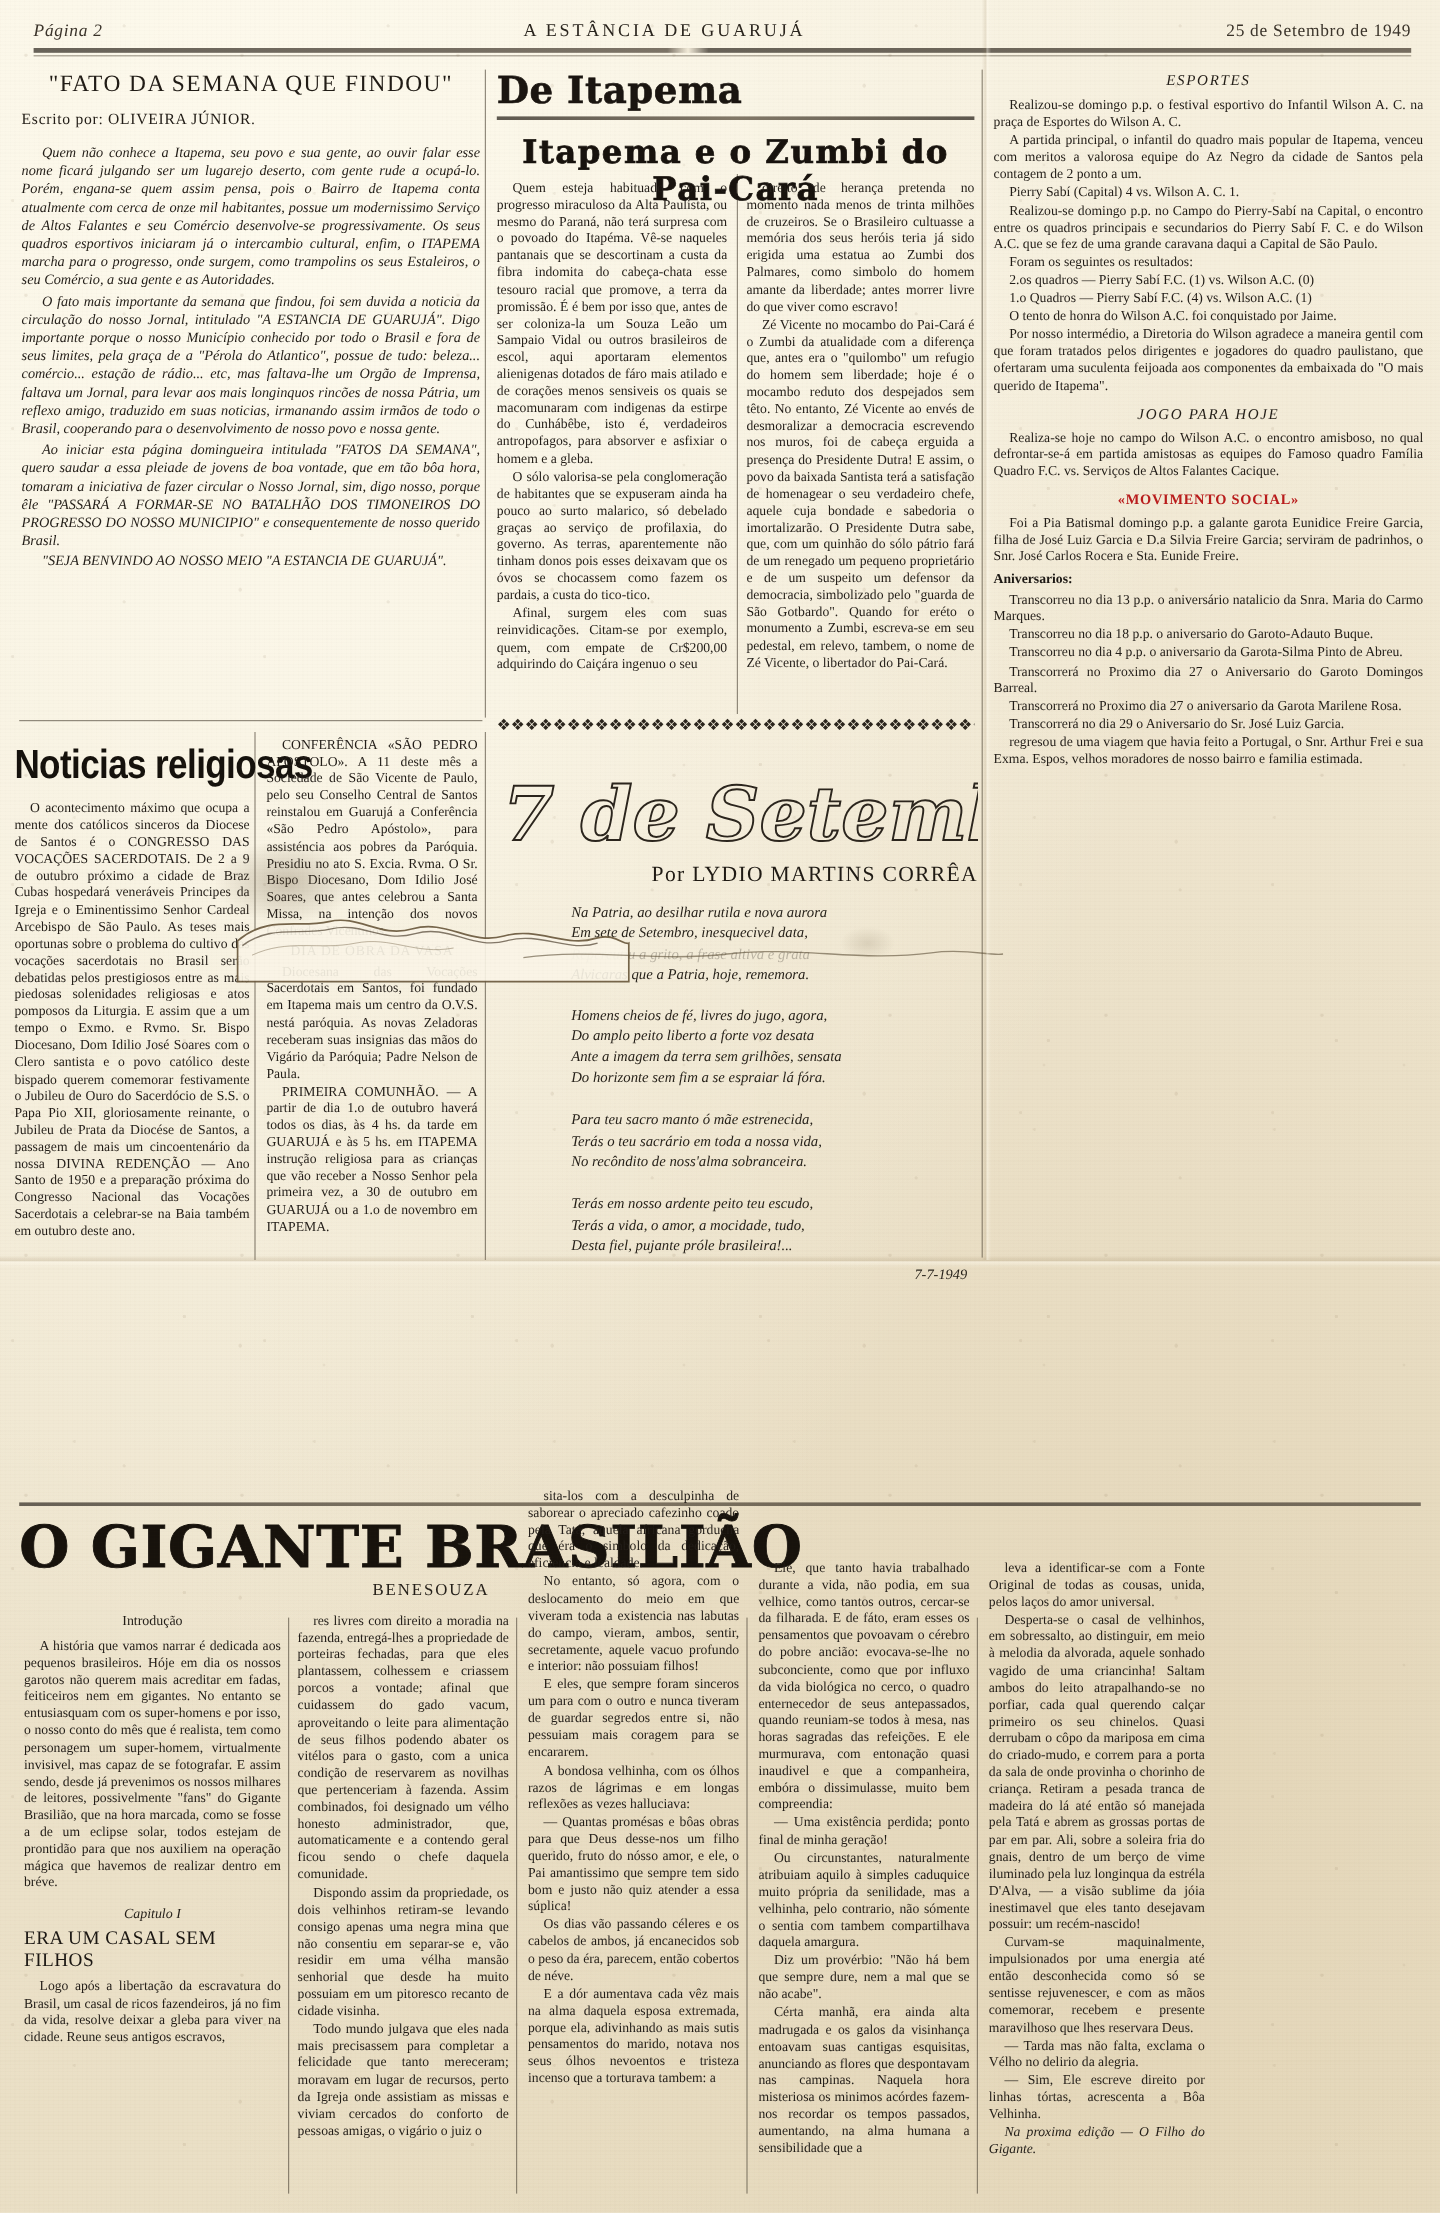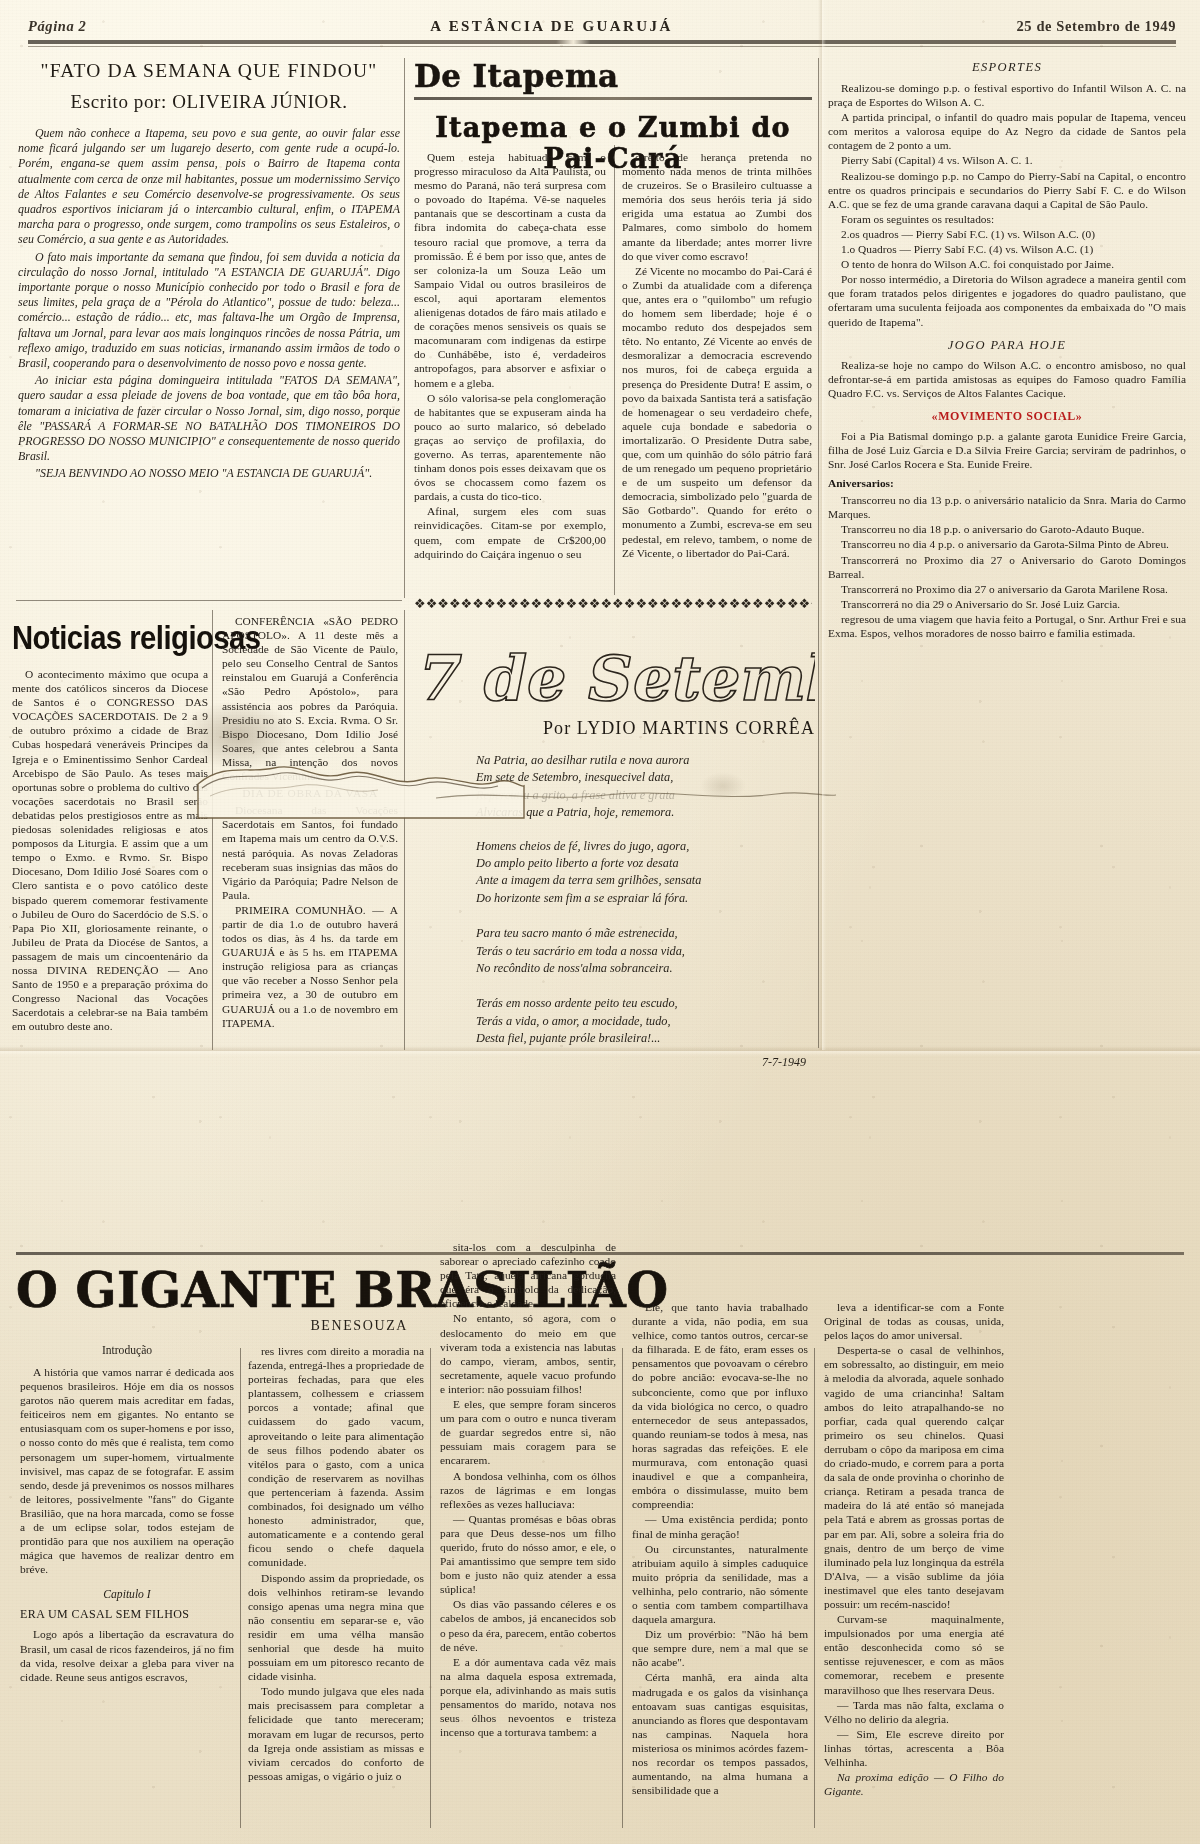--- a/index.html
+++ b/index.html
@@ -35,21 +35,21 @@
       radial-gradient(circle at 64% 77%, rgba(110,85,55,.20) 0 1.2px, transparent 1.6px),
       radial-gradient(circle at 90% 55%, rgba(110,85,55,.15) 0 1.0px, transparent 1.4px),
       radial-gradient(circle at 5%  88%, rgba(110,85,55,.18) 0 1.1px, transparent 1.5px);
     background-size:180px 200px,220px 240px,260px 210px,200px 260px,240px 230px,300px 250px,210px 190px;
   }
   .sheet{position:absolute;inset:0;}
 
   
   #masthead{position:absolute;left:28px;top:18px;width:1148px;height:34px;}
   .mh-row{display:flex;align-items:baseline;justify-content:space-between;
-          font-size:14.5px;letter-spacing:.6px;color:#3a332a;font-weight:bold;}
+          font-size:14.5px;letter-spacing:.6px;color:#3a332a;}
   .mh-title{font-size:15px;letter-spacing:2.4px;color:#2a251e;}
   .mh-rule{margin-top:5px;height:4px;
     background:linear-gradient(90deg,#2e2820 0%,#4a4034 46%,#efe7d4 47.5%,#2e2820 49%,#433a2e 100%);
     opacity:.72;}
   .mh-rule2{margin-top:1.5px;height:1px;background:#59503f;opacity:.55;}
 
   
   .col{position:absolute;}
   .body-just{
     text-align:justify;text-justify:inter-word;
@@ -62,21 +62,21 @@
              text-align:justify;hyphens:auto;-webkit-hyphens:auto;}
   .ital-body p{margin:0 0 2px 0;text-indent:17px;}
 
   .vrule{position:absolute;width:1px;background:#4b4236;opacity:.6;}
   .hrule{position:absolute;height:1px;background:#4b4236;opacity:.6;}
   .hrule-thick{position:absolute;height:3px;
     background:linear-gradient(90deg,#2c2620,#544938 40%,#2c2620 70%,#4b4236);opacity:.7;}
 
   
   .hl-fato{font-size:19.5px;letter-spacing:1.2px;text-align:center;color:#211c16;}
-  .hl-sub{font-size:19px;letter-spacing:.6px;text-align:center;color:#211c16;margin-top:9px;}
+  .hl-sub{font-size:13px;letter-spacing:.6px;color:#211c16;margin-top:9px;}
 
   .hl-deitapema{
     font-family:"DejaVu Serif", serif;font-weight:700;
     font-size:31px;letter-spacing:.4px;color:#1a1510;
     -webkit-text-stroke:.5px #1a1510;
   }
   .hl-zumbi{
     font-family:"DejaVu Serif", serif;font-weight:700;
     font-size:27px;letter-spacing:1.2px;text-align:center;color:#17120d;
     -webkit-text-stroke:.6px #17120d;
@@ -284,21 +284,21 @@
   <div class="vrule" style="left:430px;top:1348px;height:480px;"></div>
   <div class="vrule" style="left:622px;top:1348px;height:480px;"></div>
   <div class="vrule" style="left:814px;top:1348px;height:480px;"></div>
 
   <div class="col" style="left:20px;top:1344px;width:214px;">
     <div class="sec-c" style="margin-bottom:8px;">Introdução</div>
     <div class="body-just">
       <p>A história que vamos narrar é dedicada aos pequenos brasileiros. Hóje em dia os nossos garotos não querem mais acreditar em fadas, feiticeiros nem em gigantes. No entanto se entusiasquam com os super-homens e por isso, o nosso conto do mês que é realista, tem como personagem um super-homem, virtualmente invisivel, mas capaz de se fotografar. E assim sendo, desde já prevenimos os nossos milhares de leitores, possivelmente "fans" do Gigante Brasilião, que na hora marcada, como se fosse a de um eclipse solar, todos estejam de prontidão para que nos auxiliem na operação mágica que havemos de realizar dentro em bréve.</p>
     </div>
     <div class="sec-c ital" style="margin:12px 0 6px;">Capitulo I</div>
-    <div style="font-size:12px;letter-spacing:.4px;margin-bottom:5px;">ERA UM CASAL SEM FILHOS</div>
+    <div style="font-size:16px;letter-spacing:.4px;margin-bottom:5px;">ERA UM CASAL SEM FILHOS</div>
     <div class="body-just">
       <p>Logo após a libertação da escravatura do Brasil, um casal de ricos fazendeiros, já no fim da vida, resolve deixar a gleba para viver na cidade. Reune seus antigos escravos,</p>
     </div>
   </div>
 
   <div class="col body-just" style="left:248px;top:1344px;width:176px;">
     <p>res livres com direito a moradia na fazenda, entregá-lhes a propriedade de porteiras fechadas, para que eles plantassem, colhessem e criassem porcos a vontade; afinal que cuidassem do gado vacum, aproveitando o leite para alimentação de seus filhos podendo abater os vitélos para o gasto, com a unica condição de reservarem as novilhas que pertenceriam à fazenda. Assim combinados, foi designado um vélho honesto administrador, que, automaticamente e a contendo geral ficou sendo o chefe daquela comunidade.</p>
     <p>Dispondo assim da propriedade, os dois velhinhos retiram-se levando consigo apenas uma negra mina que não consentiu em separar-se e, vão residir em uma vélha mansão senhorial que desde ha muito possuiam em um pitoresco recanto de cidade visinha.</p>
     <p>Todo mundo julgava que eles nada mais precisassem para completar a felicidade que tanto mereceram; moravam em lugar de recursos, perto da Igreja onde assistiam as missas e viviam cercados do conforto de pessoas amigas, o vigário o juiz o</p>
   </div>

